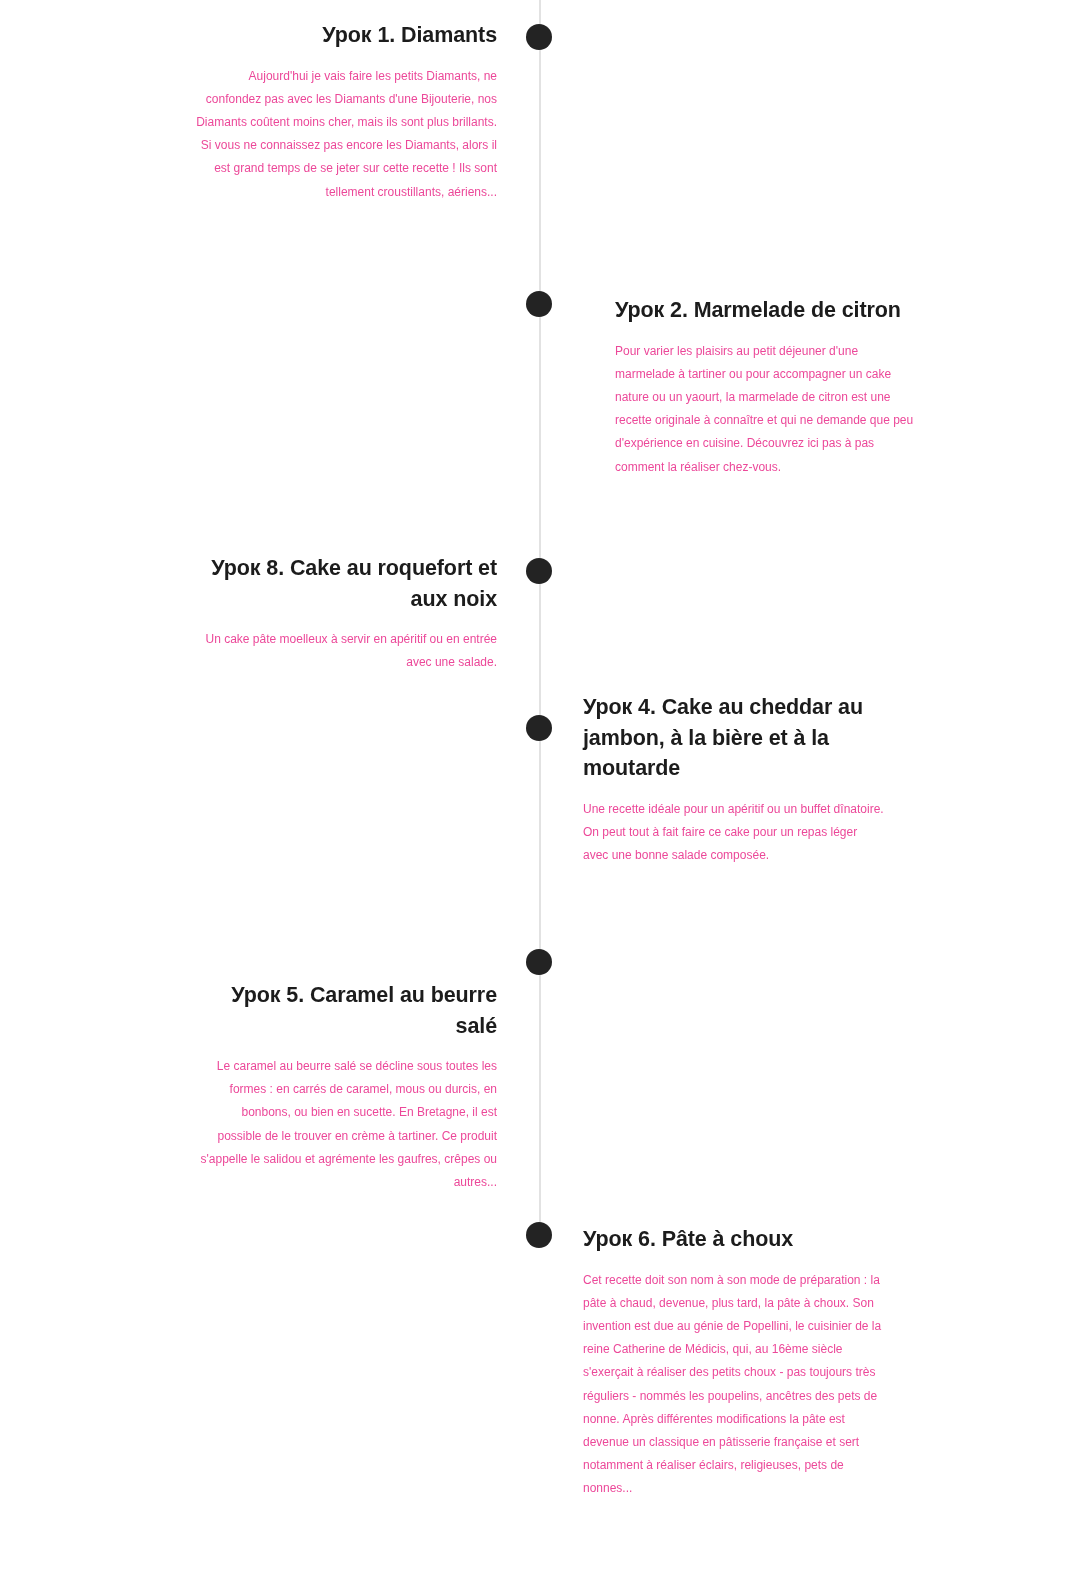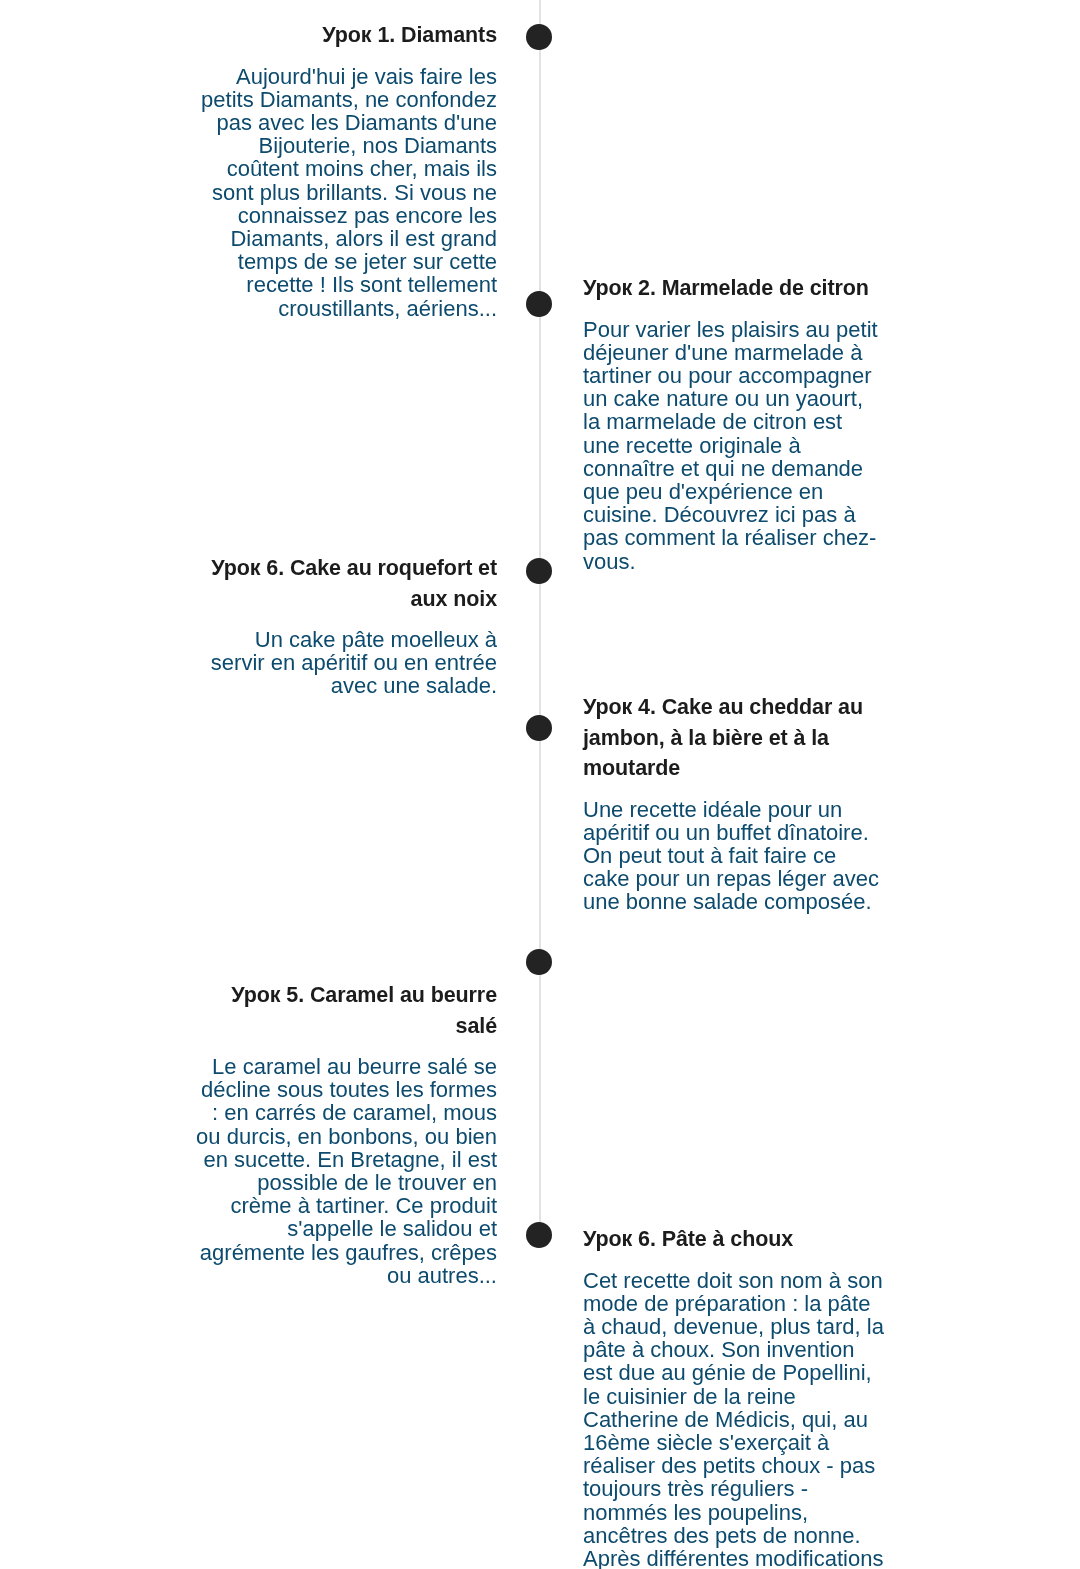--- a/index.html
+++ b/index.html
@@ -43,23 +43,23 @@
     margin: 0;
     font-size: 21.5px;
     line-height: 30.5px;
     font-weight: bold;
     color: #1c1c1c;
     letter-spacing: -0.1px;
   }
 
   .entry-desc {
     margin: 14px 0 0 0;
-    font-size: 22px;
+    font-size: 12px;
     line-height: 23.2px;
-    color: #0c4a6e;
+    color: #ec4899;
     font-weight: normal;
   }
 
   .dot {
     position: absolute;
     left: 526px;
     width: 26px;
     height: 26px;
     border-radius: 50%;
     background: #232323;
@@ -71,28 +71,28 @@
 <div class="timeline">
 
   <div class="timeline-spine"></div>
 
   <div class="entry left" style="top: 20px;">
     <h2 class="entry-title">Урок 1. Diamants</h2>
     <p class="entry-desc">Aujourd'hui je vais faire les petits Diamants, ne confondez pas avec les Diamants d'une Bijouterie, nos Diamants coûtent moins cher, mais ils sont plus brillants. Si vous ne connaissez pas encore les Diamants, alors il est grand temps de se jeter sur cette recette ! Ils sont tellement croustillants, aériens...</p>
   </div>
   <div class="dot" style="top: 24px;"></div>
 
-  <div class="entry right" style="top: 273px;">
+  <div class="entry right" style="top: 295px; margin-left: 32px;">
     <h2 class="entry-title">Урок 2. Marmelade de citron</h2>
     <p class="entry-desc">Pour varier les plaisirs au petit déjeuner d'une marmelade à tartiner ou pour accompagner un cake nature ou un yaourt, la marmelade de citron est une recette originale à connaître et qui ne demande que peu d'expérience en cuisine. Découvrez ici pas à pas comment la réaliser chez-vous.</p>
   </div>
   <div class="dot" style="top: 291px;"></div>
 
   <div class="entry left" style="top: 553px;">
-    <h2 class="entry-title">Урок 6. Cake au roquefort et aux noix</h2>
+    <h2 class="entry-title">Урок 8. Cake au roquefort et aux noix</h2>
     <p class="entry-desc">Un cake pâte moelleux à servir en apéritif ou en entrée avec une salade.</p>
   </div>
   <div class="dot" style="top: 558px;"></div>
 
   <div class="entry right" style="top: 692px;">
     <h2 class="entry-title">Урок 4. Cake au cheddar au jambon, à la bière et à la moutarde</h2>
     <p class="entry-desc">Une recette idéale pour un apéritif ou un buffet dînatoire. On peut tout à fait faire ce cake pour un repas léger avec une bonne salade composée.</p>
   </div>
   <div class="dot" style="top: 715px;"></div>
 

